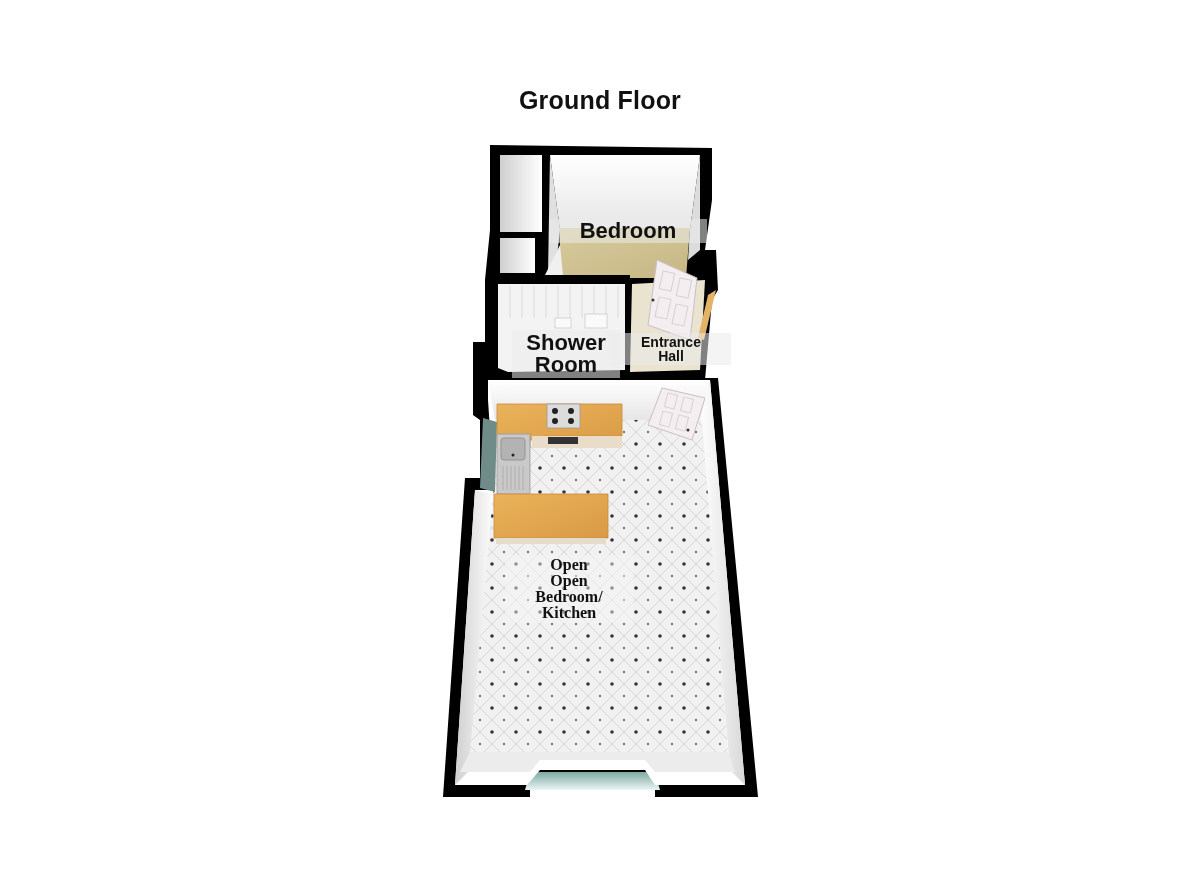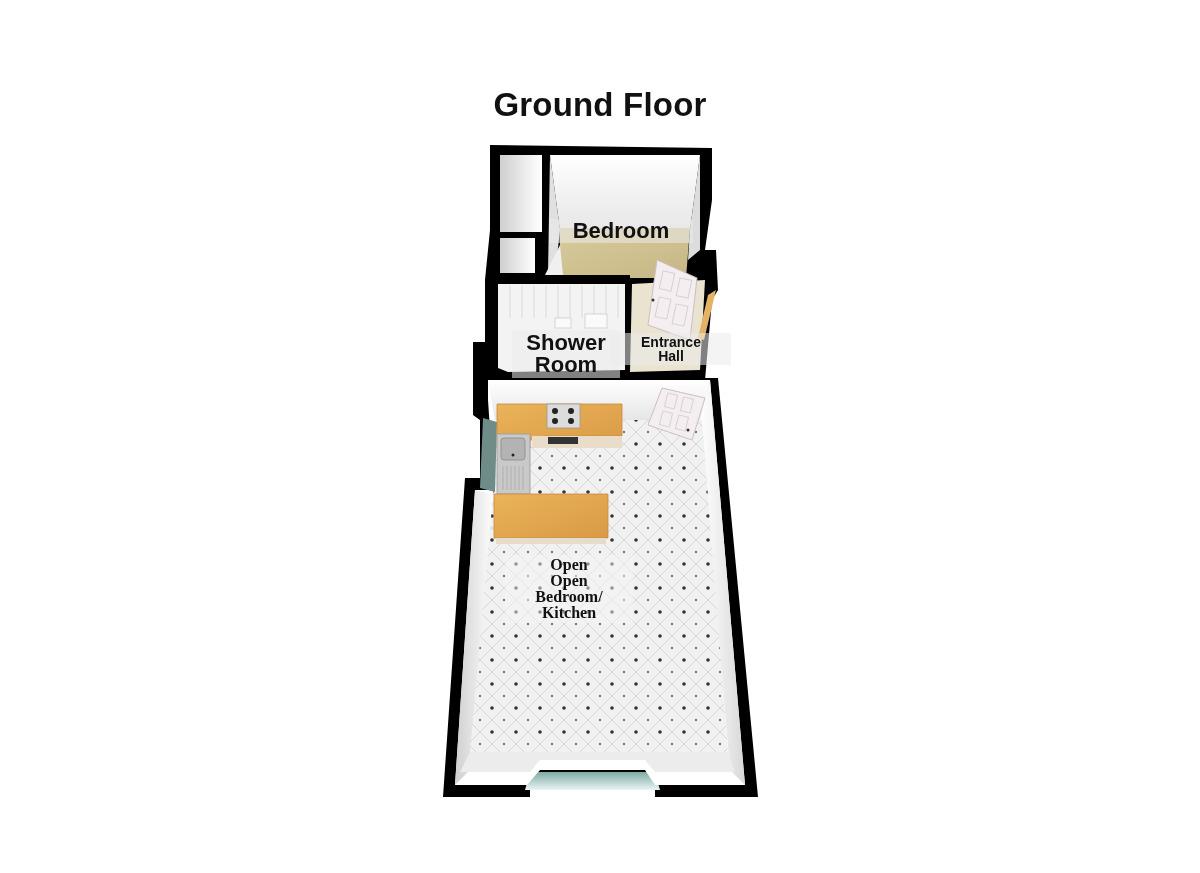--- a/index.html
+++ b/index.html
@@ -1,23 +1,23 @@
 <!DOCTYPE html>
 <html><head>
 <meta charset="utf-8">
 <style>
   html, body { margin: 0; padding: 0; background: #ffffff; }
   body { width: 1200px; height: 873px; position: relative; overflow: hidden;
          font-family: "Liberation Sans", "DejaVu Sans", sans-serif; }
   .title { position: absolute; left: 0; width: 1200px; top: 86px; text-align: center;
-           font-size: 33px; font-weight: bold; color: #111; letter-spacing: 0.2px; }
+           font-size: 25px; font-weight: bold; color: #111; letter-spacing: 0.2px; }
   svg.plan { position: absolute; left: 0; top: 0; }
   .label { position: absolute; font-weight: bold; color: #111; text-align: center;
            line-height: 1.0; background: rgba(235,235,235,0.55); padding: 2px 4px; }
-  .lbl-bedroom { left: 549px; top: 219px; width: 122px; font-size: 22px; padding: 1px 11px; }
+  .lbl-bedroom { left: 549px; top: 219px; width: 122px; font-size: 22px; padding: 1px 18px; }
   .lbl-shower { left: 512px; top: 322px; width: 100px; font-size: 22px; margin-top: 8px; }
   .lbl-entrance { left: 611px; top: 333px; width: 112px; font-size: 14px; }
   .lbl-lounge { left: 505px; top: 555px; width: 120px; font-size: 16px; background: rgba(245,245,245,0.5); font-family: Liberation Serif, serif; }
   .lbl-line { display: block; }
 </style>
 </head>
 <body>
 
 <div class="title">Ground Floor</div>
 

